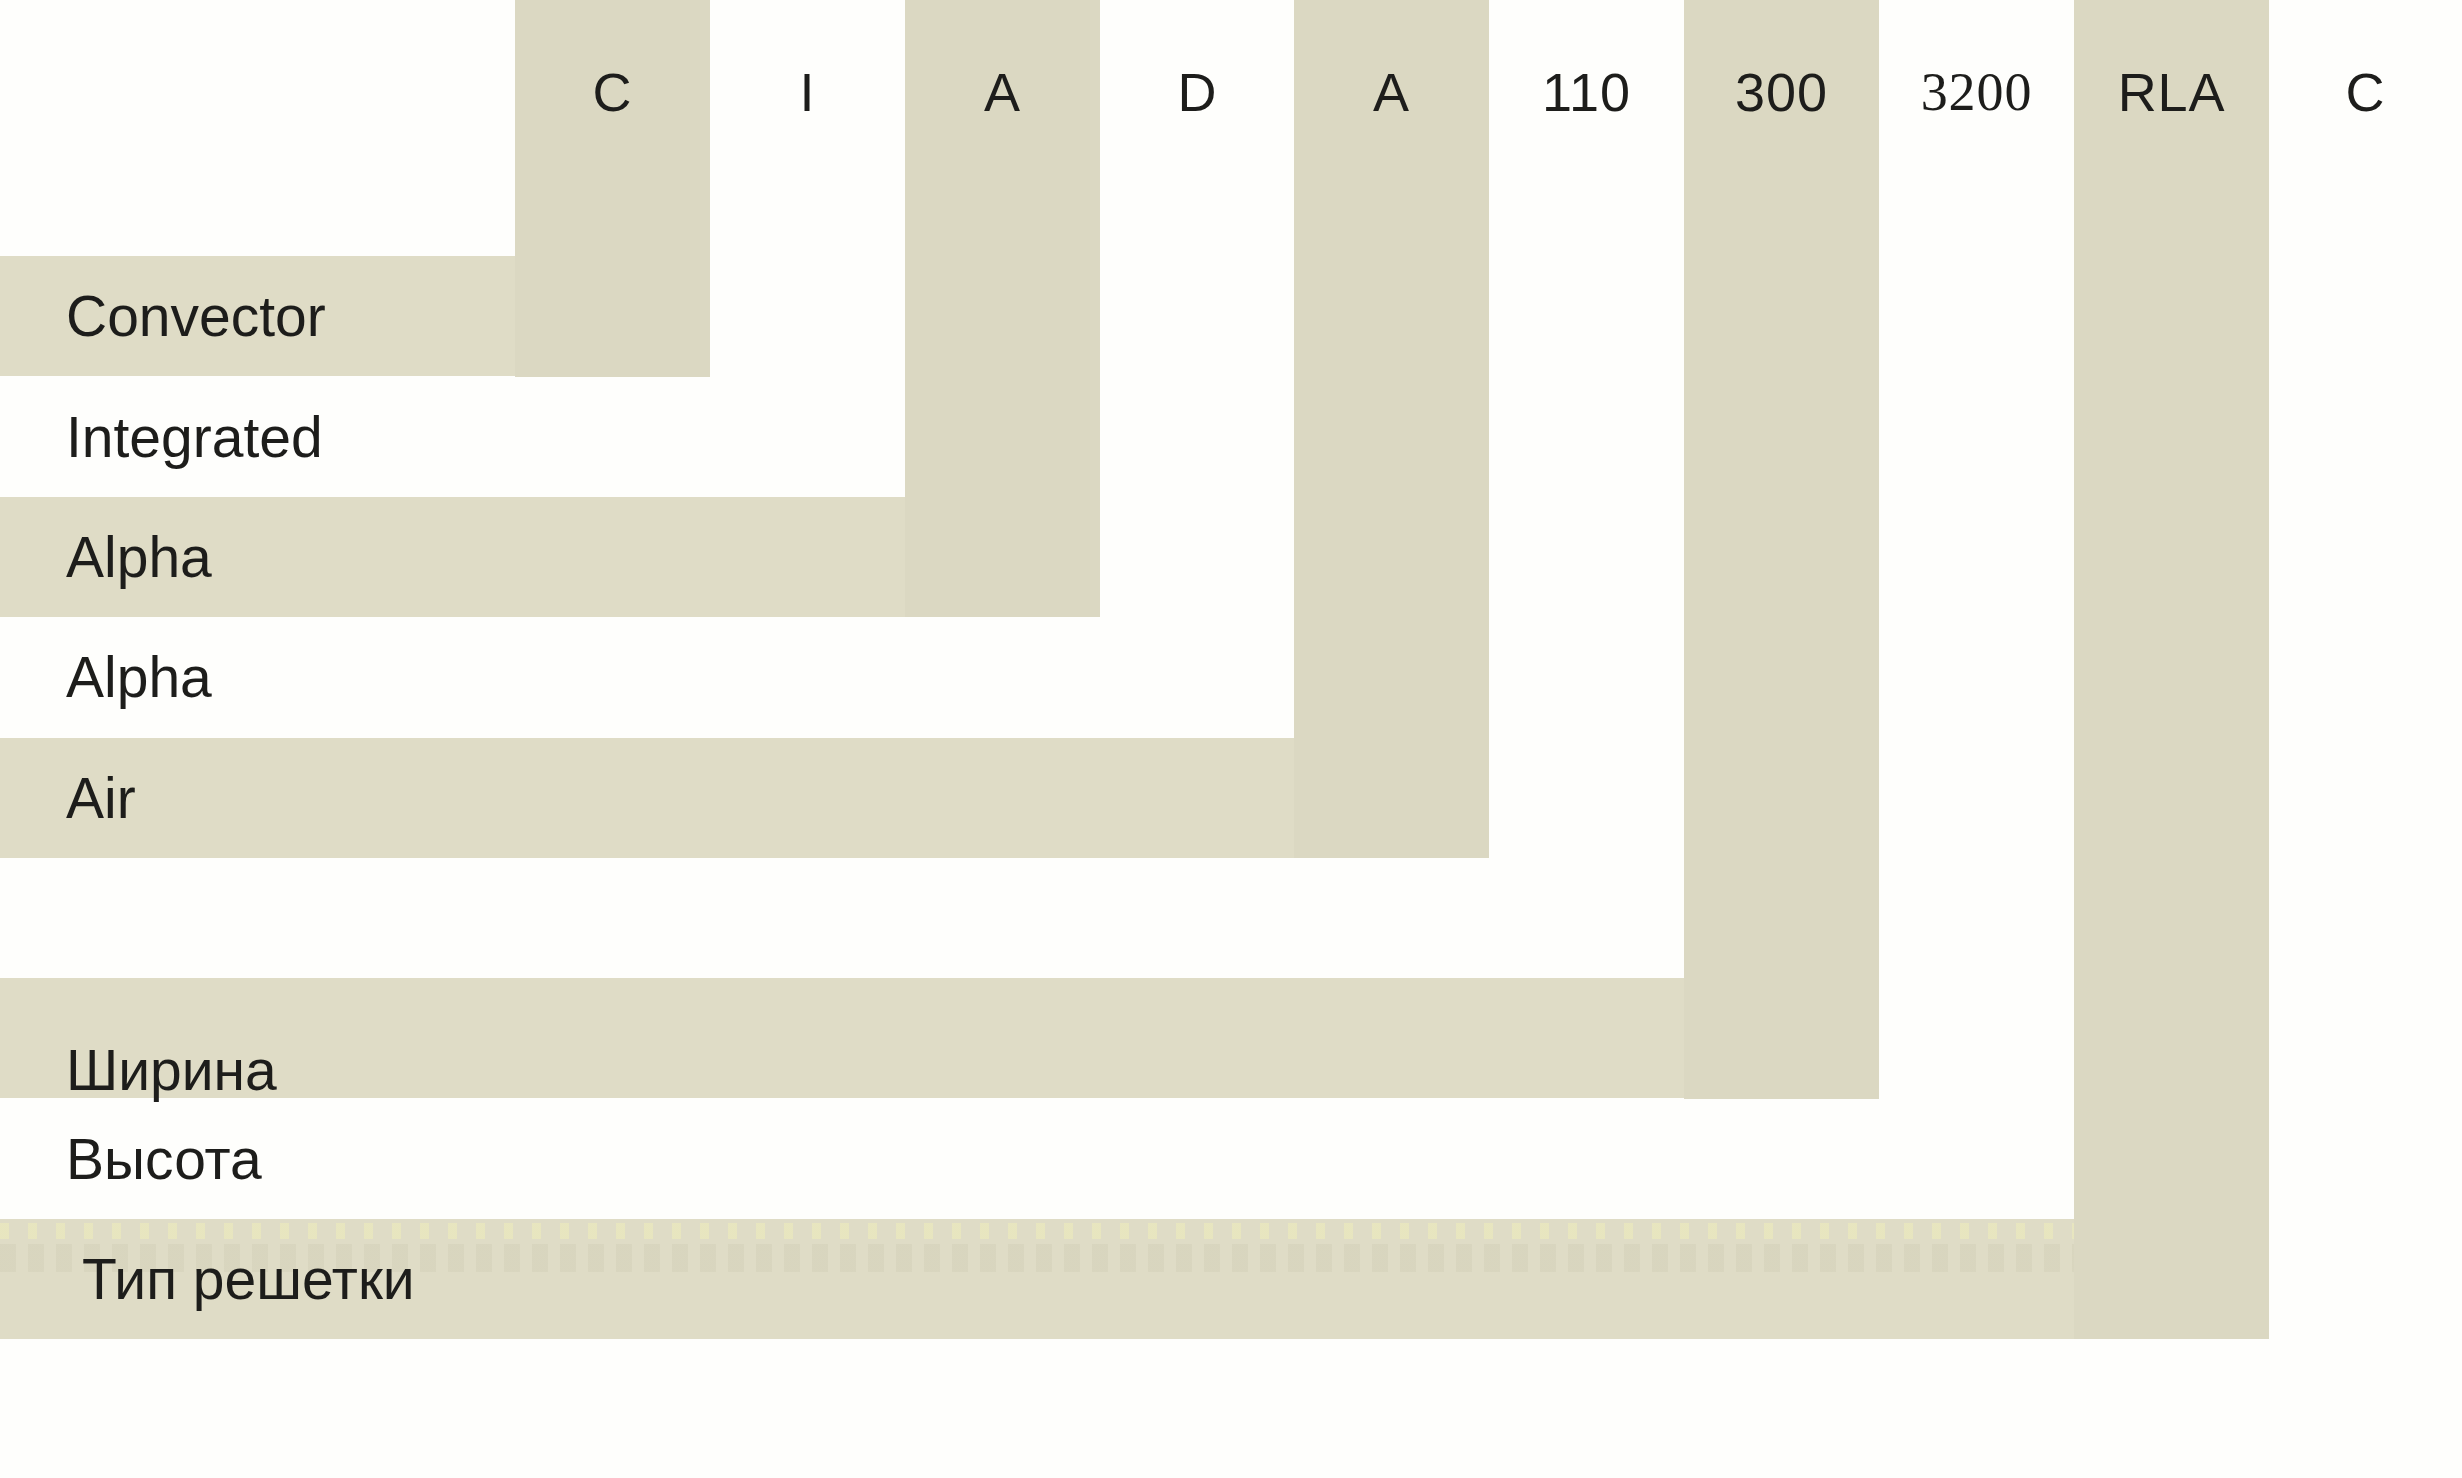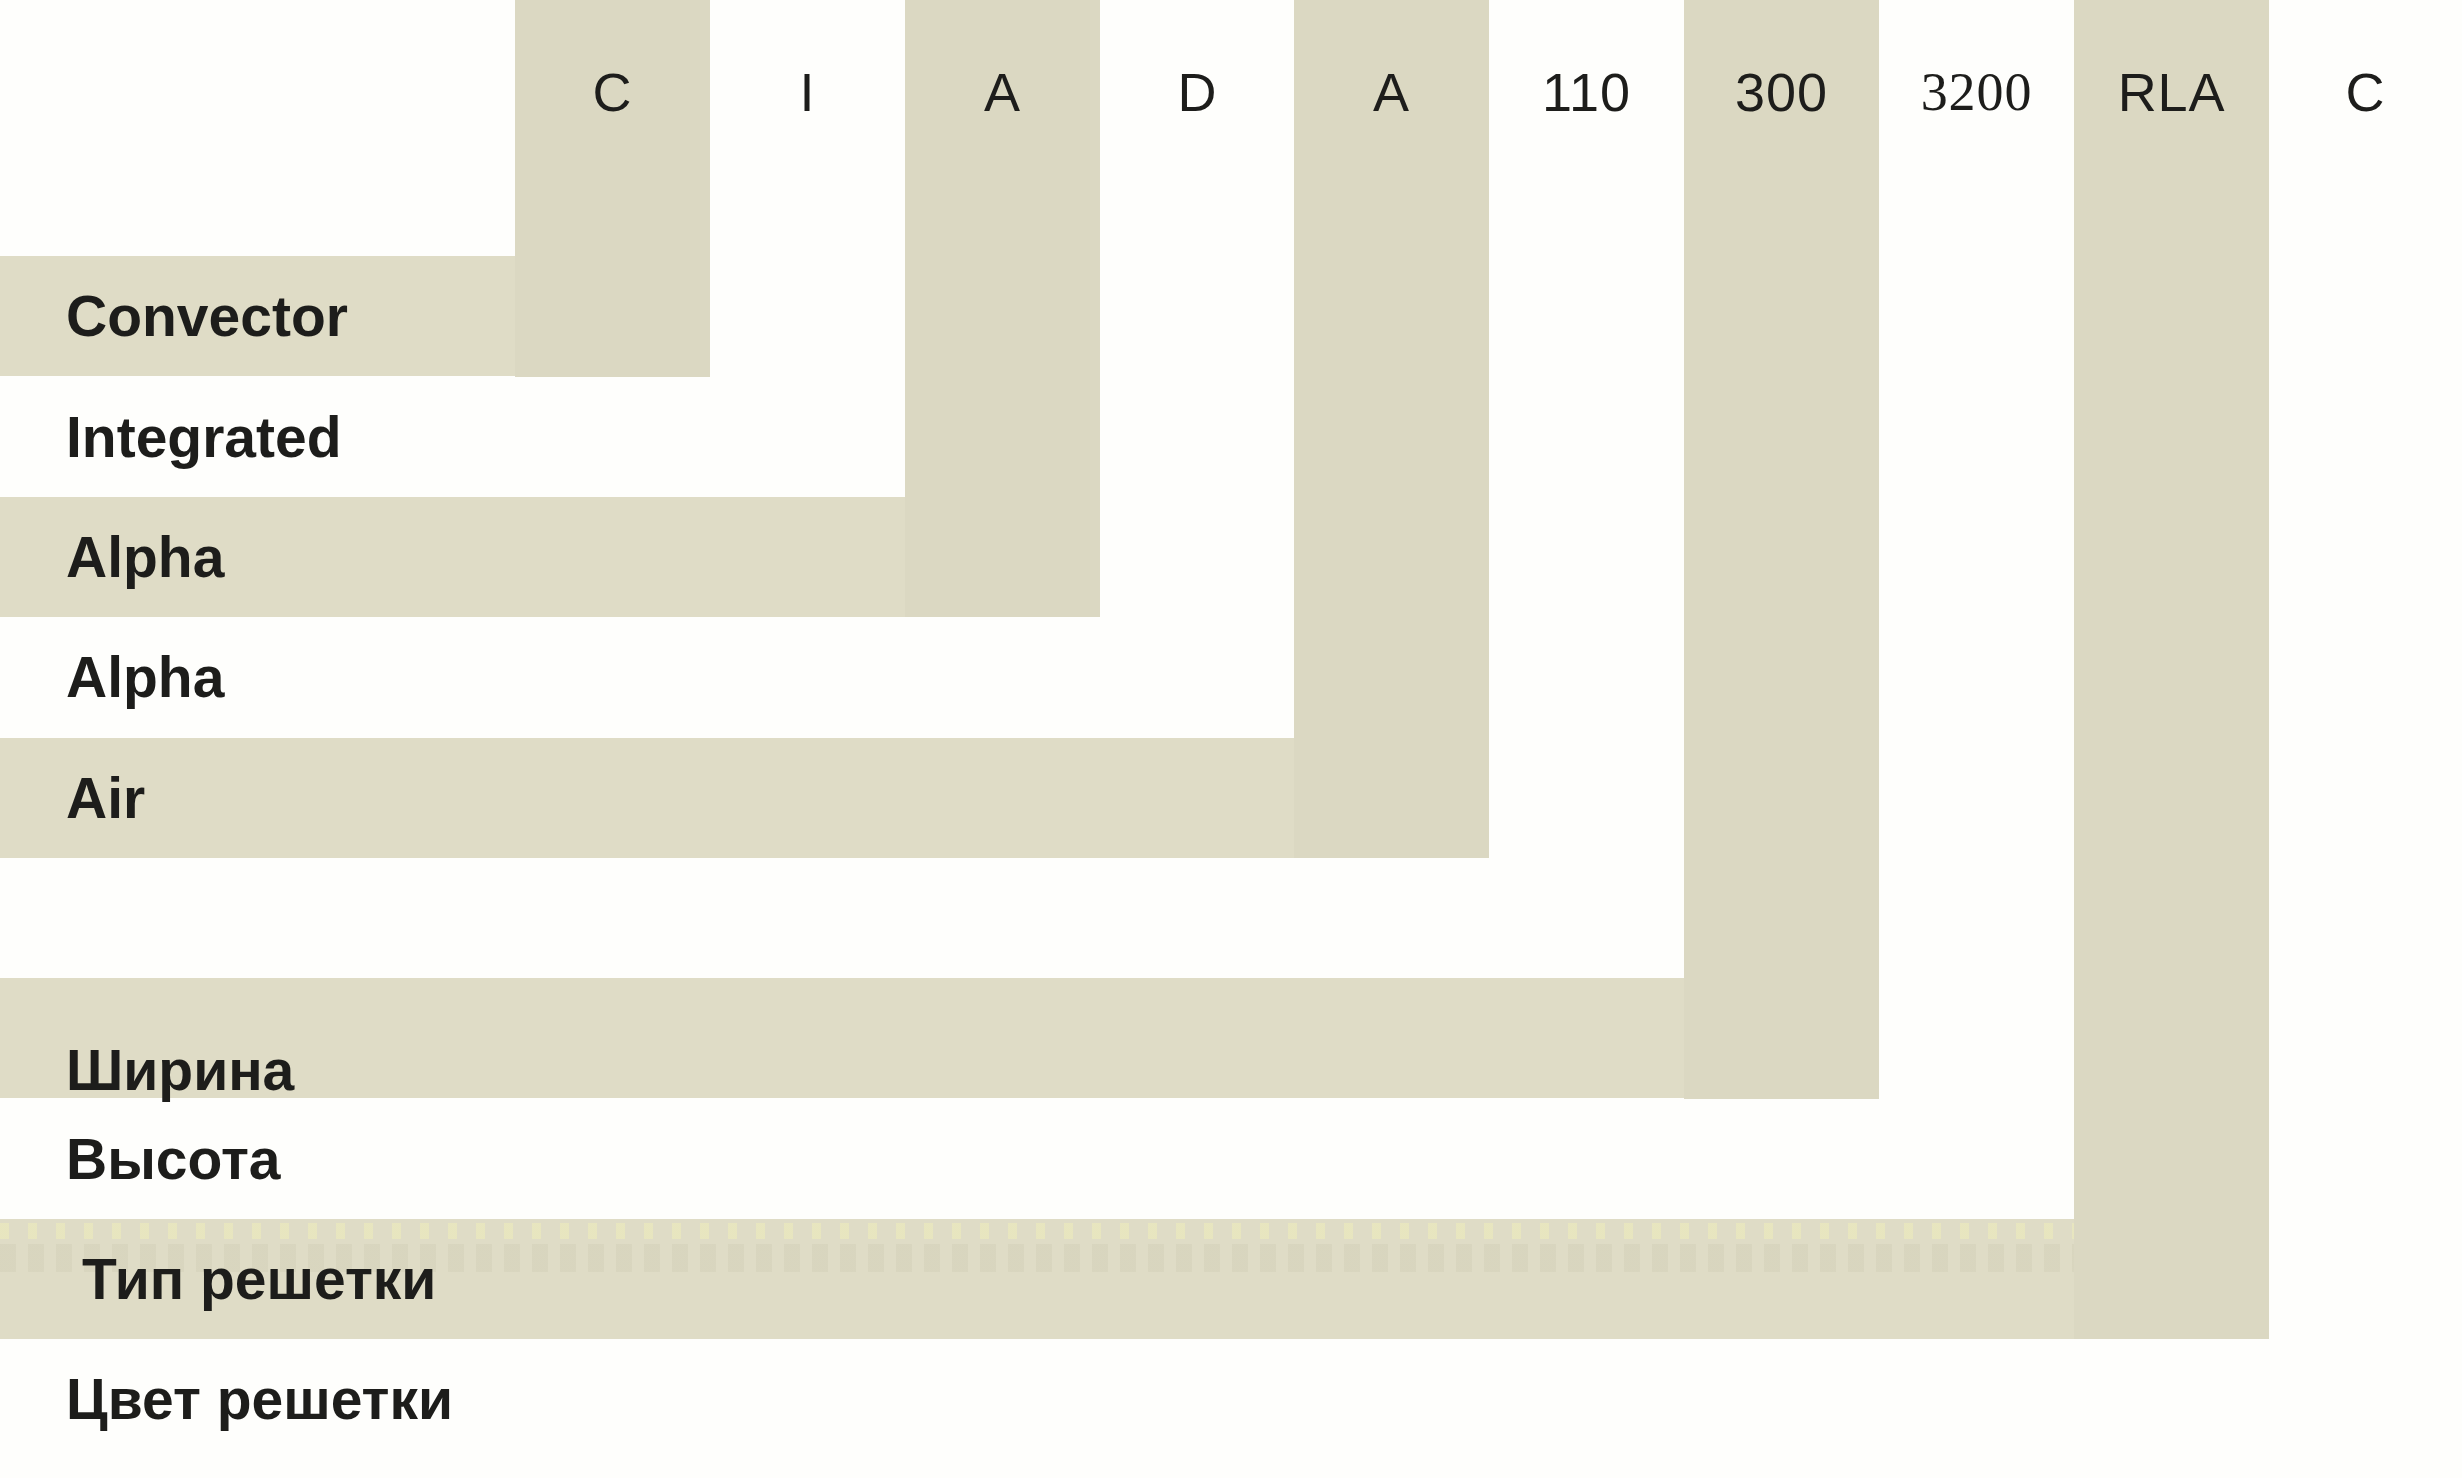--- a/index.html
+++ b/index.html
@@ -43,21 +43,21 @@
     letter-spacing: 0.9px;
     white-space: nowrap;
   }
   .row-label {
     position: absolute;
     left: 66px;
     height: 120px;
     display: flex;
     align-items: center;
     font-size: 57px;
-    font-weight: 700;
+    font-weight: 400;
     letter-spacing: 0px;
     white-space: nowrap;
   }
   .dot-line {
     position: absolute;
     left: 0;
   }
 </style>
 </head>
 <body>
@@ -86,15 +86,14 @@
     <div class="code-cell" style="left: 2074px; color: rgb(29, 29, 27);">RLA</div>
     <div class="code-cell" style="left: 2268px; color: rgb(29, 29, 27);">C</div>
     <div class="row-label" style="top: 256px; color: rgb(29, 29, 27);">Convector</div>
     <div class="row-label" style="top: 377px; color: rgb(29, 29, 27);">Integrated</div>
     <div class="row-label" style="top: 497px; color: rgb(29, 29, 27);">Alpha</div>
     <div class="row-label" style="top: 617px; color: rgb(29, 29, 27);">Alpha</div>
     <div class="row-label" style="top: 738px; color: rgb(29, 29, 27);">Air</div>
     <div class="row-label" style="top: 1010px; color: rgb(29, 29, 27);">Ширина</div>
     <div class="row-label" style="top: 1099px; color: rgb(29, 29, 27);">Высота</div>
     <div class="row-label" style="top: 1219px; color: rgb(29, 29, 27); margin-left: 16px;">Тип решетки</div>
-    <div class="row-label" style="top: 1339px; color: rgb(29, 29, 27);">Цвет решетки</div>
   </div>
 
 
 </body></html>

